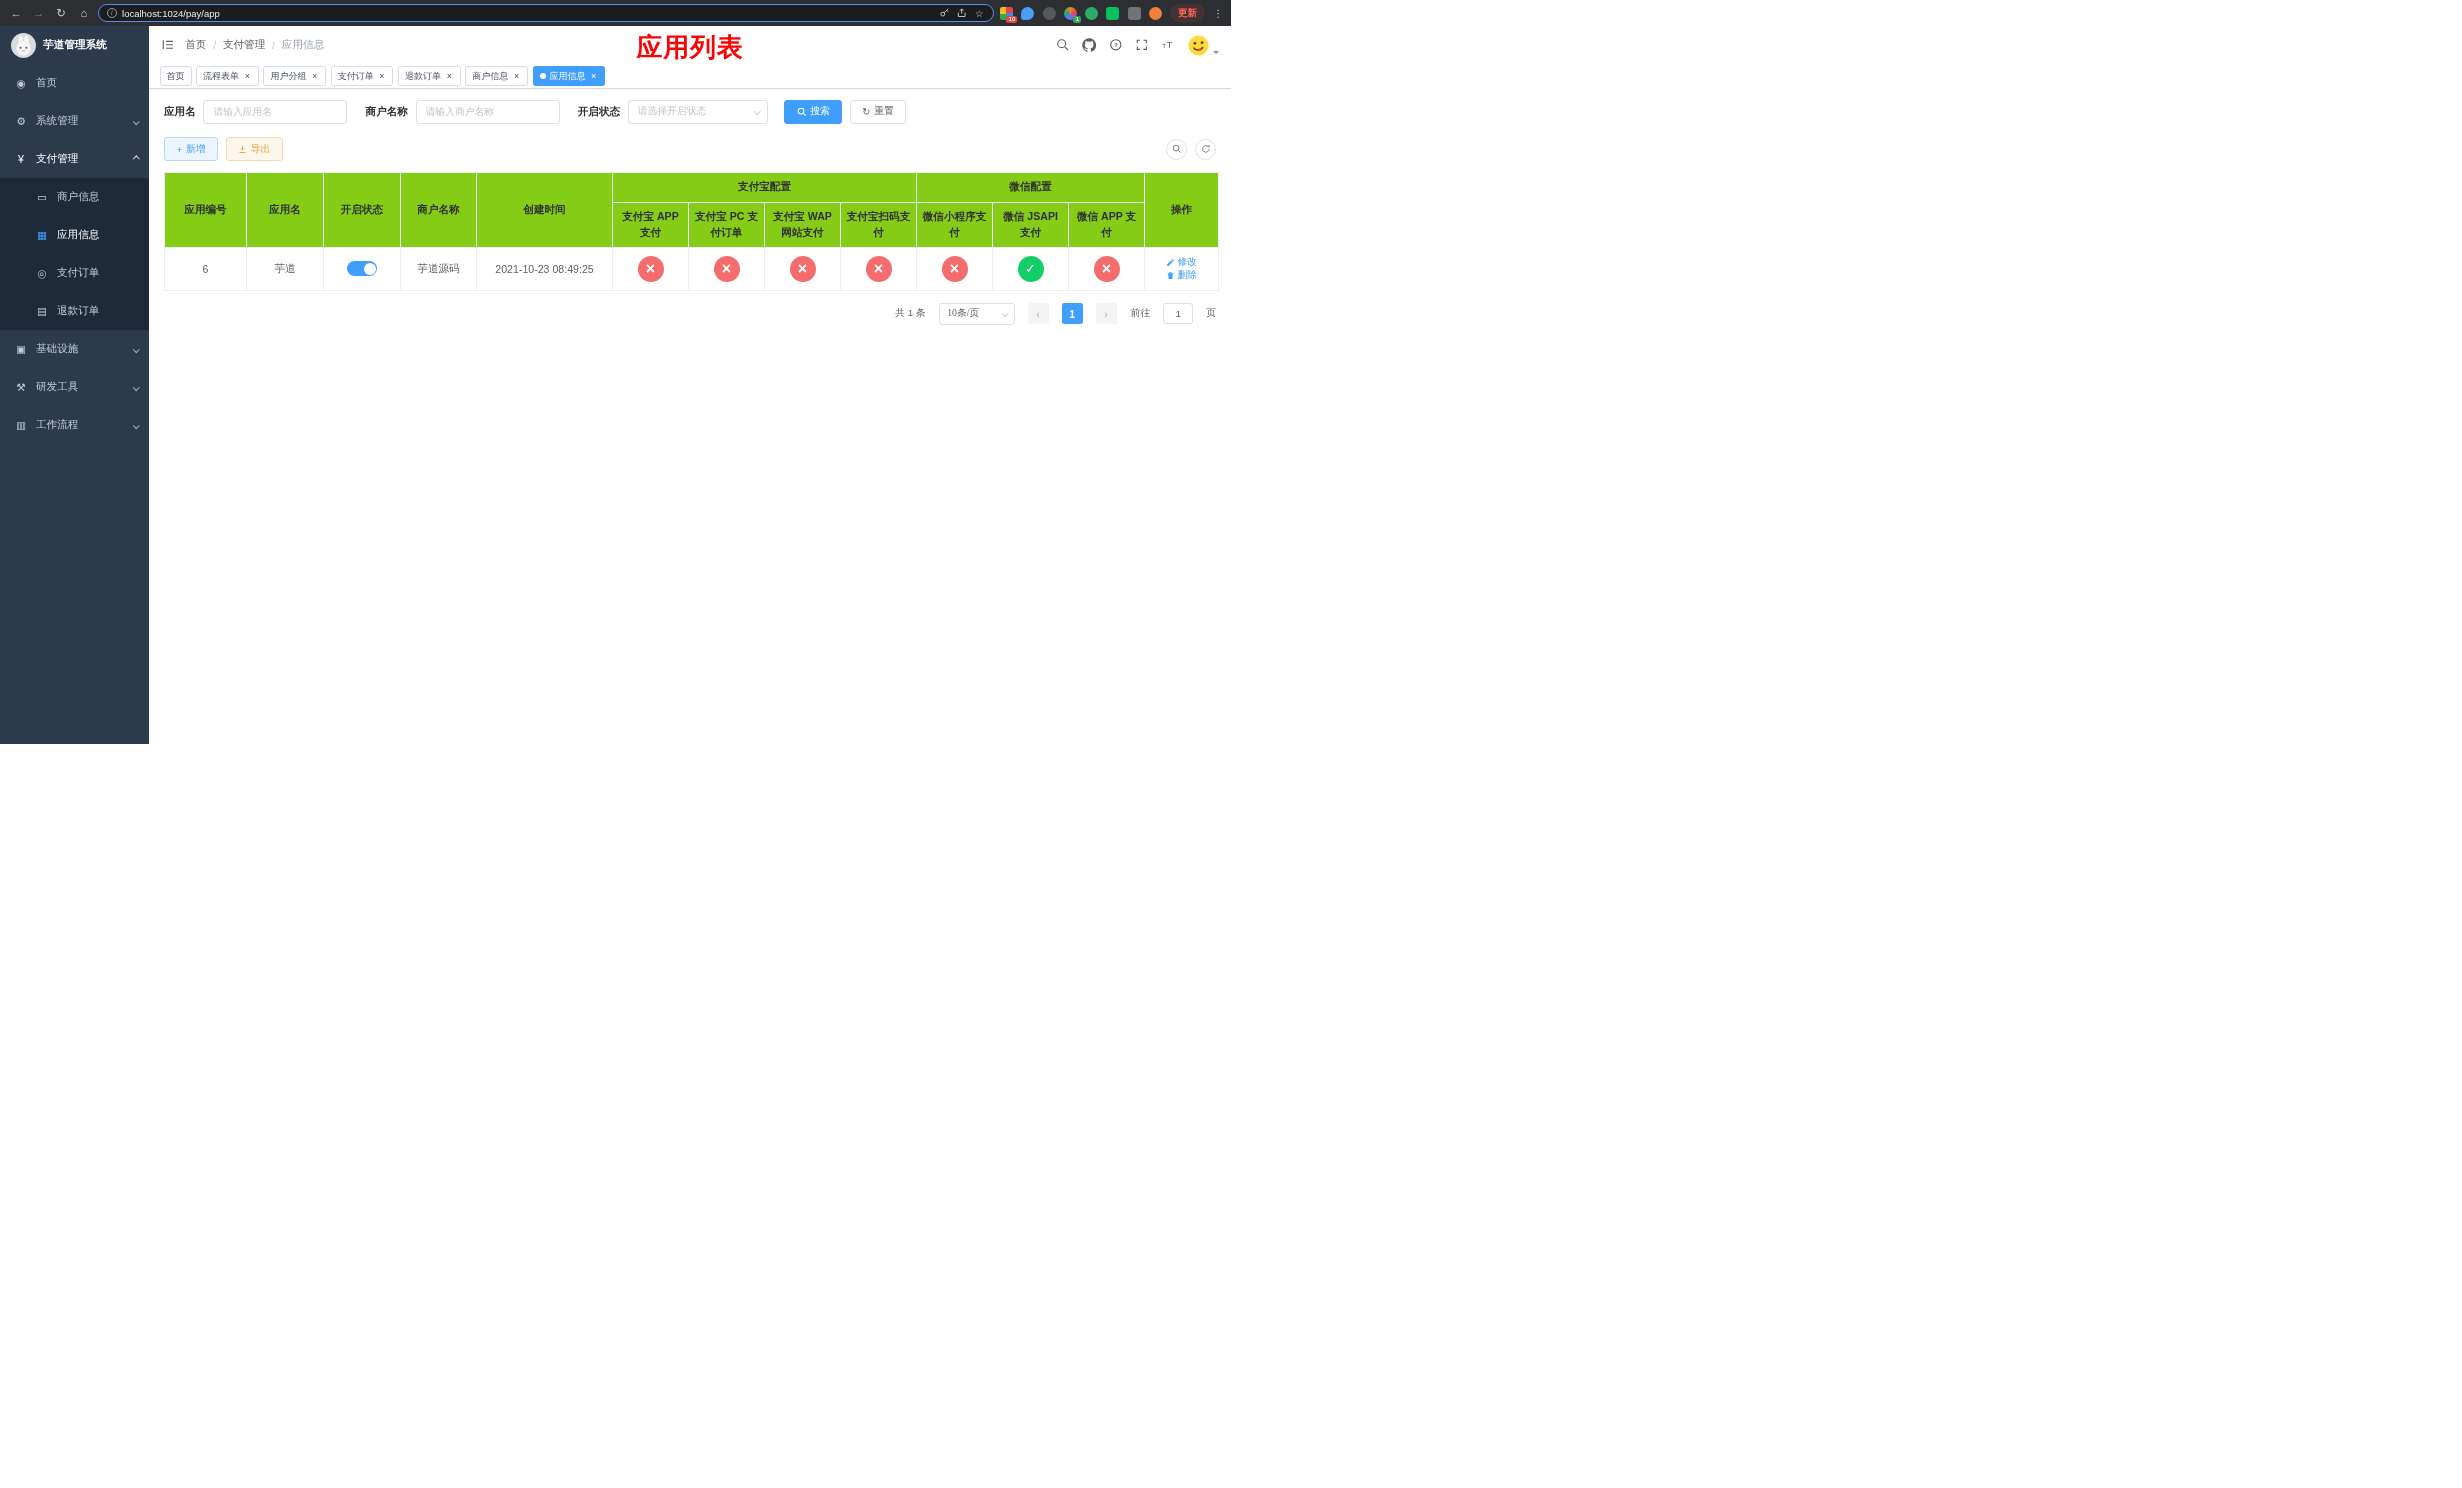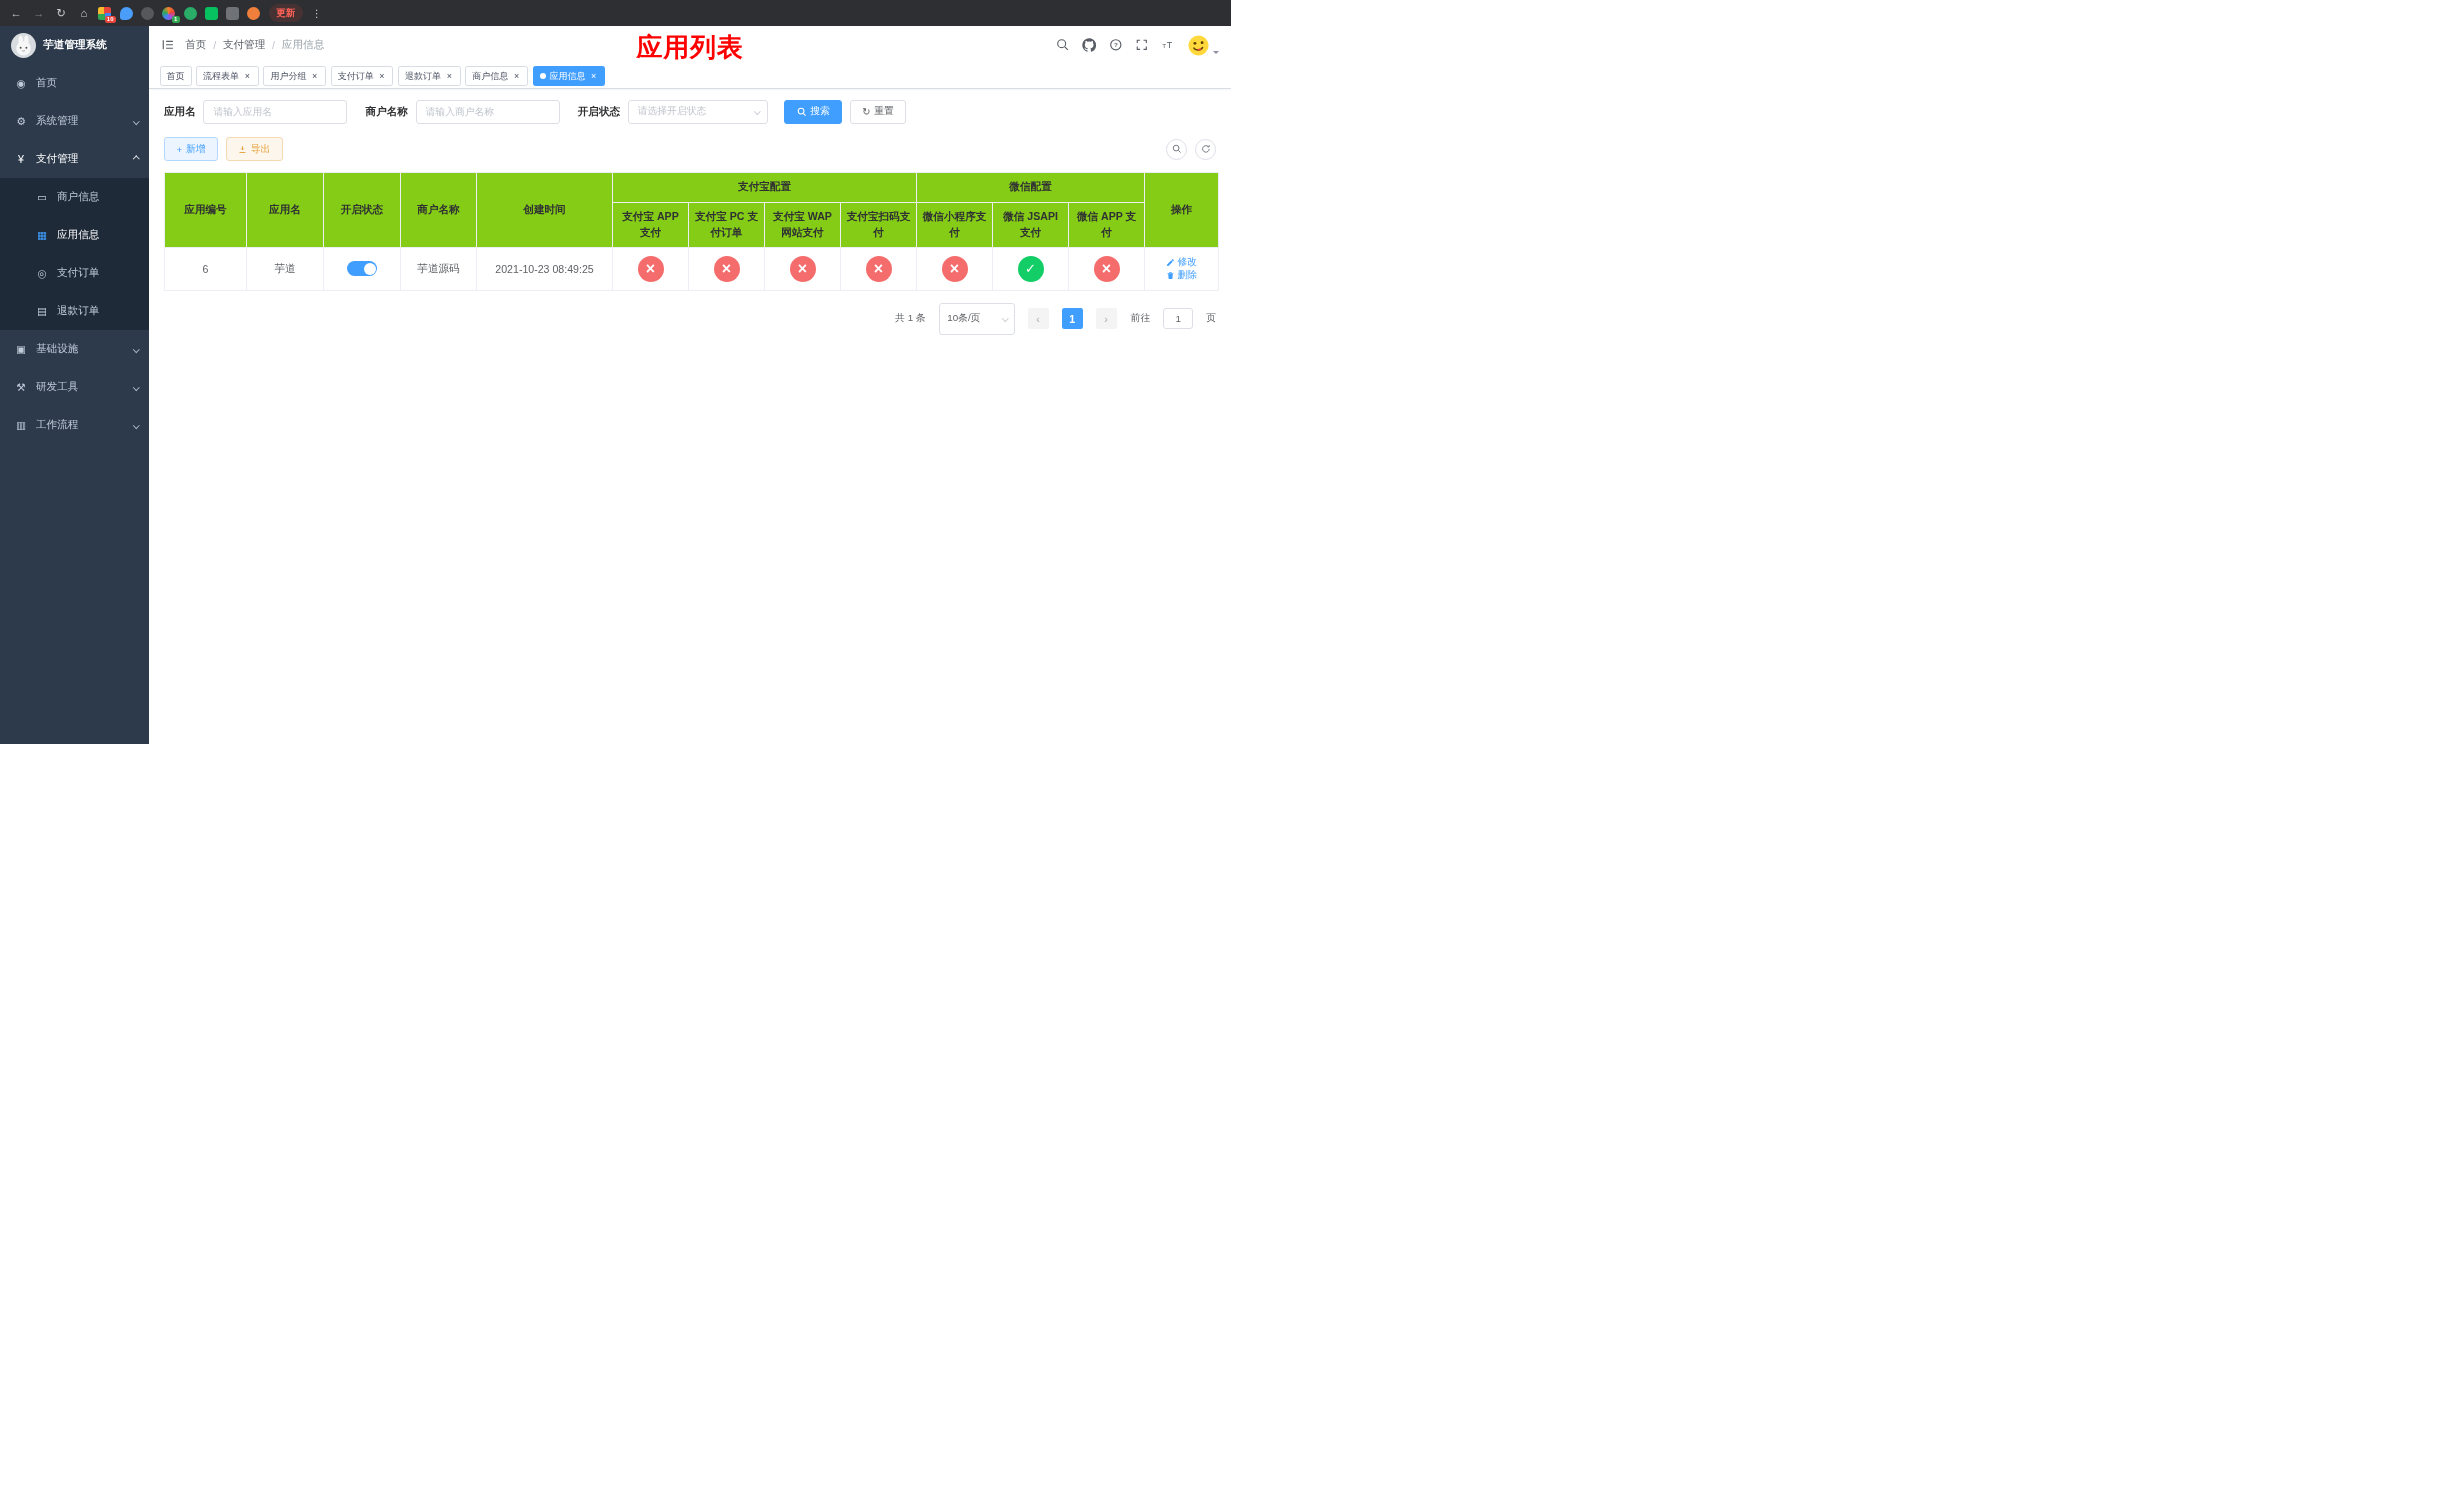--- a/index.html
+++ b/index.html
@@ -121,39 +121,56 @@
   .badge-circle[data-state="no"]{ background:#f56c6c; }
   .badge-circle[data-state="no"]::before{ content:"×"; font-size:16px; line-height:1;}
   .badge-circle[data-state="yes"]{ background:#13ce66; }
   .badge-circle[data-state="yes"]::before{ content:"✓"; font-size:13px; line-height:1;}
   .actions{ font-size:9.8px; }
   .actions a{ color:#409eff; text-decoration:none; display:inline-flex; align-items:center; gap:2.3px; margin:0 3.8px;}
 
   
   .pagination{ margin-top:12px; display:flex; align-items:center; justify-content:flex-end; gap:13px;
     font-size:9.8px; color:#606266; width:1052px;}
-  .pg-select{ width:76px; height:32px; border:0.8px solid #dcdfe6; border-radius:3px; display:flex;
-    align-items:center; justify-content:space-between; padding:0 6px 0 7.6px; color:#606266; background:#fff;}
+  .pg-select{ width:76px; height:22px; border:0.8px solid #dcdfe6; border-radius:3px; display:flex;
+    align-items:center; justify-content:space-between; padding:0 6px 0 7.6px; color:#606266; background:#fff;font-family:Liberation Serif, serif;}
   .pg-select .chev{ color:#c0c4cc; }
   .pg-box{ width:21px; height:21px; border-radius:2.3px; background:#f4f4f5; color:#a8abb2; display:flex;
     align-items:center; justify-content:center; font-size:10.6px;}
   .pg-box.cur{ background:#409eff; color:#fff; font-weight:700;}
   .pg-goto-input{ width:30px; height:21px; border:0.8px solid #dcdfe6; border-radius:3px; text-align:center;
     font-size:9.8px; color:#606266; font-family:inherit; outline:none;}
   svg{ display:block; }
 </style>
 </head>
 <body>
 
 <div class="chrome" data-interactable="false">
   <span class="navic" data-interactable="true">←</span>
   <span class="navic dim" data-interactable="true">→</span>
   <span class="navic" data-interactable="true">↻</span>
   <span class="navic" data-interactable="true">⌂</span>
 
+  <div class="omnibox" data-interactable="true">
+    <span class="info-i" data-interactable="true">i</span>
+    <span class="url" data-interactable="true">localhost:1024/pay/app</span>
+    <span class="obicon" data-interactable="true">
+      <svg width="11.4" height="11.4" viewBox="0 0 24 24" fill="none" stroke="currentColor" stroke-width="2">
+          <circle cx="8" cy="15" r="4"></circle>
+          <path d="M11 12l8-8m-3 3l3 3"></path>
+        </svg>
+    </span>
+    <span class="obicon" data-interactable="true">
+      <svg width="11.4" height="11.4" viewBox="0 0 24 24" fill="none" stroke="currentColor" stroke-width="2">
+          <path d="M12 14V4m0 0L8 8m4-4l4 4"></path>
+          <path d="M5 12v8h14v-8"></path>
+        </svg>
+    </span>
+    <span class="obicon" data-interactable="true">☆</span>
+  </div>
 
   <div class="extrow" data-interactable="false">
     <span class="ext c1" data-interactable="true">
         <span class="bdg red" data-interactable="false">10</span>
       </span>
     <span class="ext c2" data-interactable="true"></span>
     <span class="ext c3" data-interactable="true"></span>
     <span class="ext c4" data-interactable="true">
         <span class="bdg green" data-interactable="false">1</span>
       </span>

